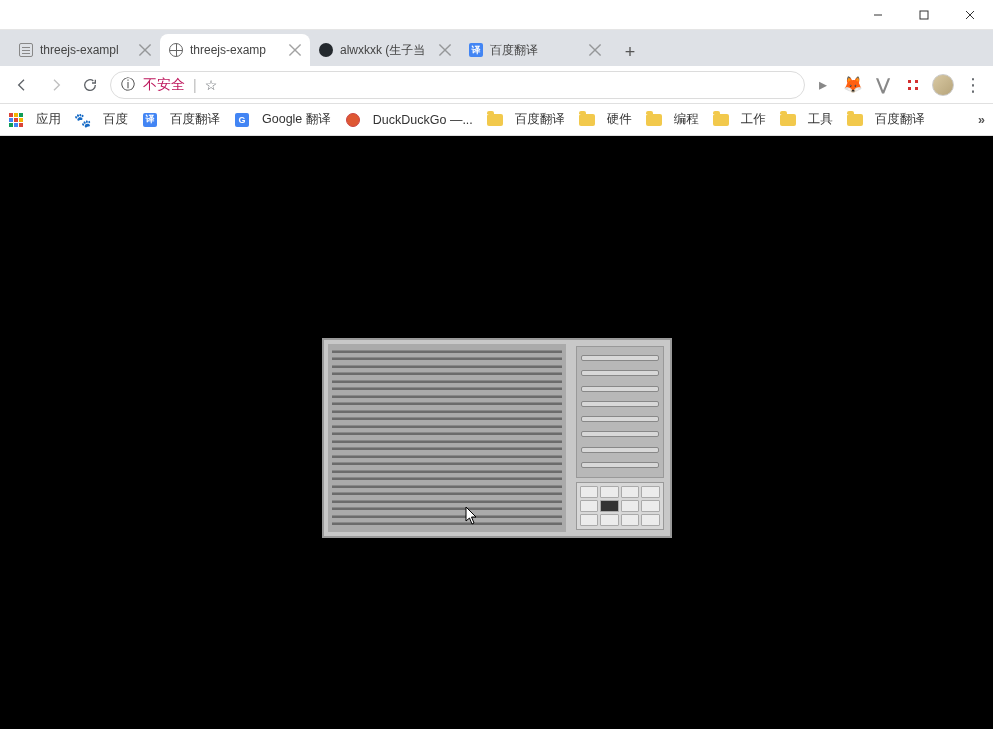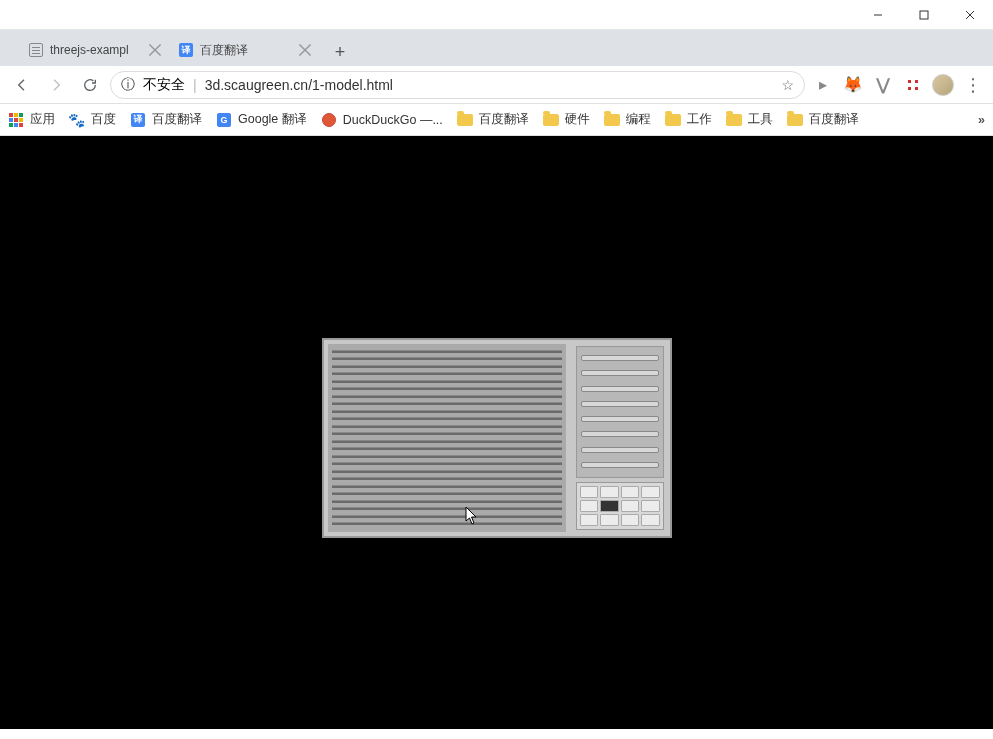--- a/index.html
+++ b/index.html
@@ -7,47 +7,47 @@
 
   
   .window-titlebar {
     height: 30px; background: #fff; display:flex; justify-content:flex-end; align-items:center;
     border-bottom:1px solid #e5e5e5;
   }
   .winbtn { width:46px; height:30px; display:flex; align-items:center; justify-content:center; color:#555; font-size:14px;}
   .winbtn svg { width:10px; height:10px; }
 
   
-  .tab-strip { height: 36px; background:#dee1e6; display:flex; align-items:flex-end; padding:0 20px; }
+  .tab-strip { height: 36px; background:#dee1e6; display:flex; align-items:flex-end; padding:0 10px; }
   .tab { height:32px; min-width:150px; max-width:150px; background:#dee1e6; display:flex; align-items:center; gap:6px;
          padding:0 8px; font-size:12px; color:#444; border-top-left-radius:8px; border-top-right-radius:8px;
          position:relative; overflow:hidden; }
   .tab.active { background:#fff; }
   .tab .favicon { width:16px; height:16px; flex:0 0 16px; display:flex; align-items:center; justify-content:center; }
   .tab .tab-title { flex:1 1 auto; white-space:nowrap; overflow:hidden; text-overflow:ellipsis; }
   .tab .tab-close { width:14px; height:14px; flex:0 0 14px; opacity:.6; }
   .newtab-btn { width:28px; height:28px; display:flex; align-items:center; justify-content:center; margin-left:6px; color:#555; font-size:18px;}
 
   
   .toolbar { height: 38px; background:#fff; display:flex; align-items:center; padding:0 8px; gap:6px; border-bottom:1px solid #e0e0e0; }
   .nav-btn { width:28px; height:28px; display:flex; align-items:center; justify-content:center; color:#555; border-radius:50%; }
   .nav-btn.disabled { color:#bfbfbf; }
   .omnibox { flex:1; height:28px; border:1px solid #dcdcdc; border-radius:14px; display:flex; align-items:center; padding:0 10px; gap:8px; font-size:14px; color:#333; }
-  .omnibox .sec-label { color:#000000;font-family:Liberation Mono, monospace; }
+  .omnibox .sec-label { color:#be185d;font-family:Liberation Mono, monospace; }
   .omnibox .sep { color:#bbb; }
   .omnibox .url-text { color:#333; flex:1; white-space:nowrap; overflow:hidden; text-overflow:ellipsis; }
   .omnibox .star { color:#5f6368; }
   .tb-icon { width:24px; height:24px; display:flex; align-items:center; justify-content:center; }
   .tb-icon svg { width:18px; height:18px; }
   .avatar { width:22px; height:22px; border-radius:50%; background:linear-gradient(135deg,#d9c9a3,#b6a47a); border:1px solid #ccc;}
   .kebab { width:24px; display:flex; align-items:center; justify-content:center; color:#5f6368; font-size:18px;}
 
   
   .bookmarks { height: 32px; background:#fff; display:flex; align-items:center; padding:0 8px; gap:14px; font-size:12.5px; color:#333; border-bottom:1px solid #e0e0e0; }
-  .bm-item { display:flex; align-items:center; gap:6px; white-space:nowrap; }
+  .bm-item { display:flex; align-items:center; gap:12px; white-space:nowrap; }
   .bm-item .bicon { width:16px; height:16px; display:flex; align-items:center; justify-content:center; }
   .folder-icon { width:16px; height:12px; background:#f2c94c; border-radius:2px; position:relative; }
   .folder-icon::before { content:""; position:absolute; top:-3px; left:0; width:7px; height:3px; background:#f2c94c; border-radius:2px 2px 0 0;}
   .apps-icon { width:14px; height:14px; display:grid; grid-template-columns:repeat(3,1fr); grid-template-rows:repeat(3,1fr); gap:1px;}
   .apps-icon span { background:#db4437; } .apps-icon span:nth-child(2){background:#f4b400;} .apps-icon span:nth-child(3){background:#0f9d58;}
   .apps-icon span:nth-child(4){background:#4285f4;} .apps-icon span:nth-child(5){background:#db4437;} .apps-icon span:nth-child(6){background:#f4b400;}
   .apps-icon span:nth-child(7){background:#0f9d58;} .apps-icon span:nth-child(8){background:#4285f4;} .apps-icon span:nth-child(9){background:#db4437;}
   .bm-overflow { margin-left:auto; font-weight:bold; color:#555;}
 
   
@@ -107,21 +107,41 @@
     <span class="favicon">
         <span class="fav-doc"></span>
       </span>
     <span class="tab-title">threejs-exampl</span>
     <span class="tab-close"><svg viewBox="0 0 10 10">
           <line x1="1" y1="1" x2="9" y2="9" stroke="#666"></line>
           <line x1="9" y1="1" x2="1" y2="9" stroke="#666"></line>
         </svg></span>
   </div>
 
-
+  <div class="tab active">
+    <span class="favicon">
+        <span class="fav-globe"></span>
+      </span>
+    <span class="tab-title">threejs-examp</span>
+    <span class="tab-close"><svg viewBox="0 0 10 10">
+          <line x1="1" y1="1" x2="9" y2="9" stroke="#666"></line>
+          <line x1="9" y1="1" x2="1" y2="9" stroke="#666"></line>
+        </svg></span>
+  </div>
+
+  <div class="tab">
+    <span class="favicon">
+        <span class="fav-gh"></span>
+      </span>
+    <span class="tab-title">alwxkxk (生子当</span>
+    <span class="tab-close"><svg viewBox="0 0 10 10">
+          <line x1="1" y1="1" x2="9" y2="9" stroke="#666"></line>
+          <line x1="9" y1="1" x2="1" y2="9" stroke="#666"></line>
+        </svg></span>
+  </div>
 
 
   <div class="tab">
     <span class="favicon">
         <span class="fav-trans">译</span>
       </span>
     <span class="tab-title">百度翻译</span>
     <span class="tab-close"><svg viewBox="0 0 10 10">
           <line x1="1" y1="1" x2="9" y2="9" stroke="#666"></line>
           <line x1="9" y1="1" x2="1" y2="9" stroke="#666"></line>
@@ -147,21 +167,20 @@
   <div class="nav-btn">
     <svg class="ico-16" viewBox="0 0 24 24">
         <path d="M20 12a8 8 0 1 1-3-6.2M20 4v5h-5" fill="none" stroke="#5f6368" stroke-width="2"></path>
       </svg>
   </div>
 
   <div class="omnibox">
     <span>ⓘ</span>
     <span class="sec-label">不安全</span>
     <span class="sep">|</span>
-    <span class="url-text">3d.scaugreen.cn/1-model.html</span>
     <span class="star">☆</span>
   </div>
 
   <div class="tb-icon">
       <span style="color:#888;">▸</span>
     </div>
   <div class="tb-icon">
       <span>🦊</span>
     </div>
   <div class="tb-icon">

